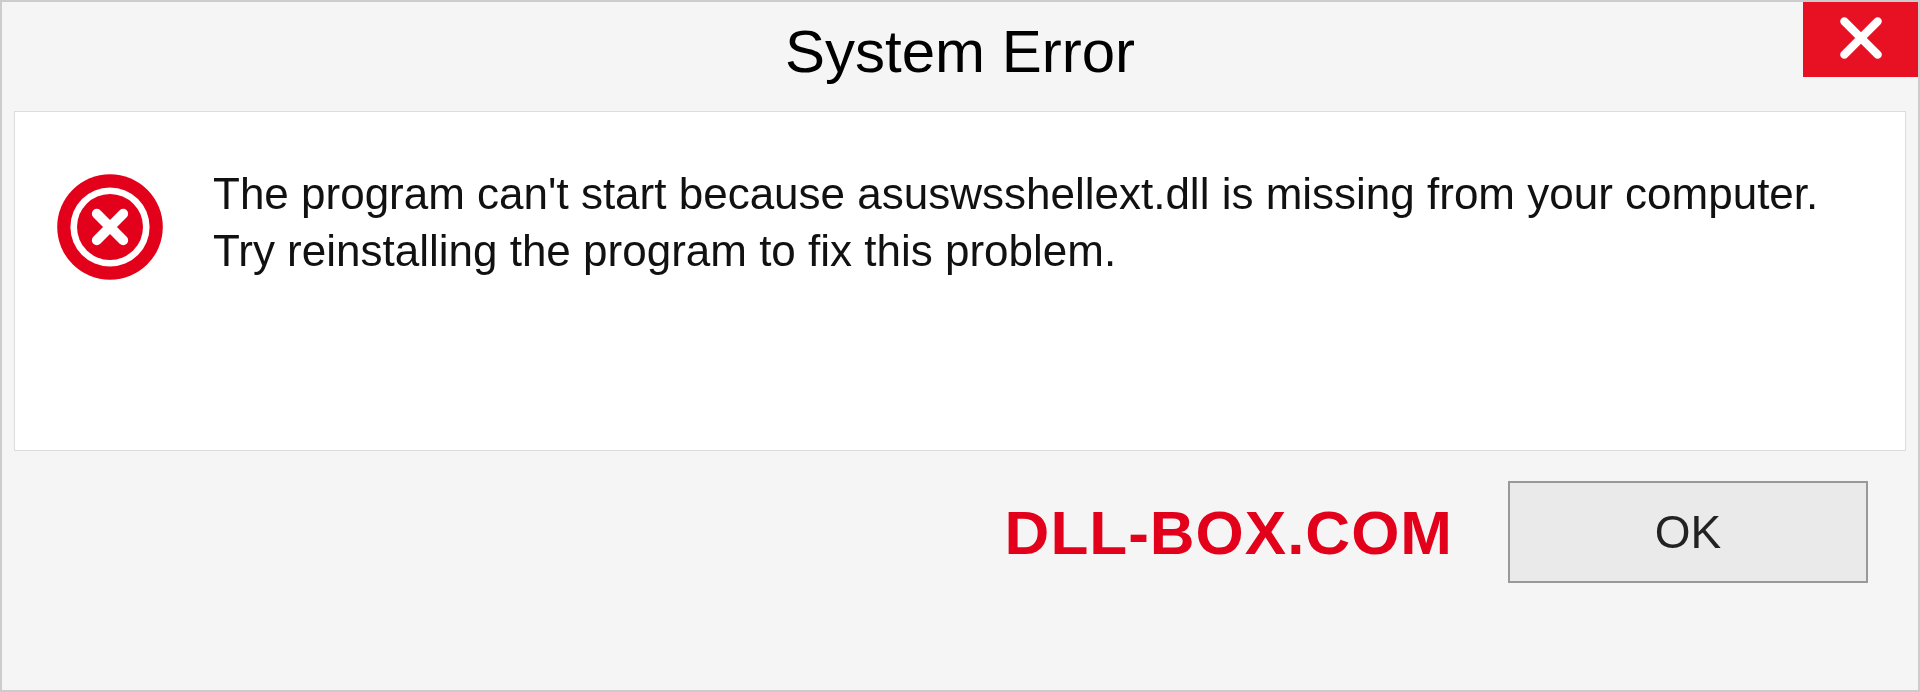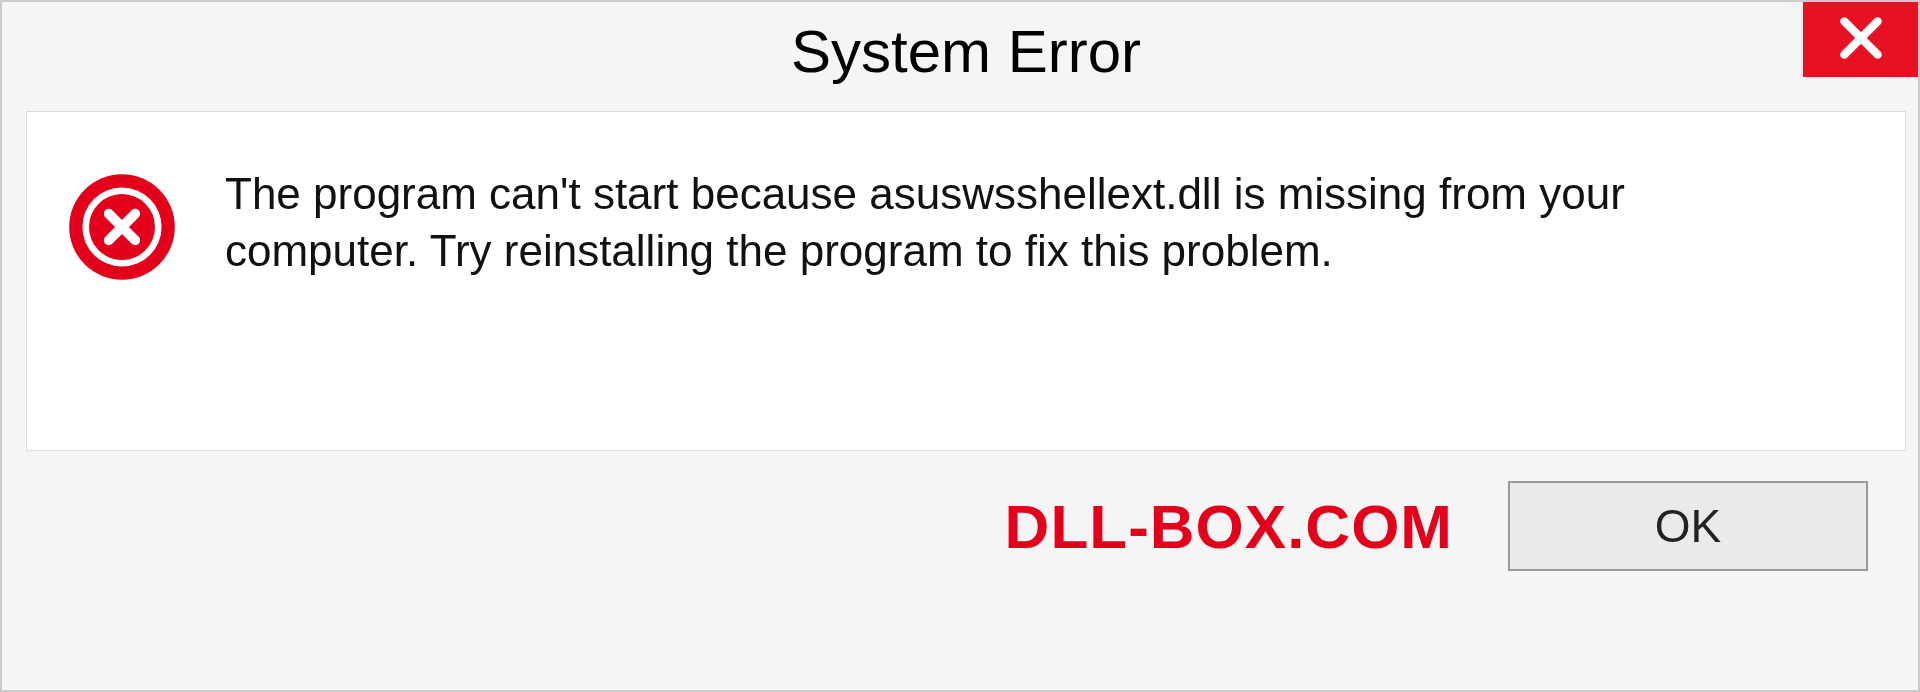--- a/index.html
+++ b/index.html
@@ -13,21 +13,20 @@
       width: 1920px;
       height: 692px;
       overflow: hidden;
     }
     .dialog {
       width: 1920px;
       height: 692px;
       background: #f5f5f5;
       border: 2px solid #ccc;
       position: relative;
-      padding-left: 12px;
     }
     .titlebar {
       display: flex;
       align-items: flex-start;
       justify-content: center;
       position: relative;
       padding: 15px 0 25px;
     }
     .title {
       font-size: 60px;
@@ -86,21 +85,21 @@
     }
     .brand {
       font-size: 62px;
       font-weight: 800;
       color: #e2001a;
       letter-spacing: 1px;
       font-family: Arial, sans-serif;
     }
     .ok-btn {
       width: 360px;
-      height: 90px;
+      height: 102px;
       background: #eaeaea;
       border: 2px solid #999;
       font-size: 46px;
       color: #222;
       display: flex;
       align-items: center;
       justify-content: center;
       cursor: pointer;
     }
   </style>

